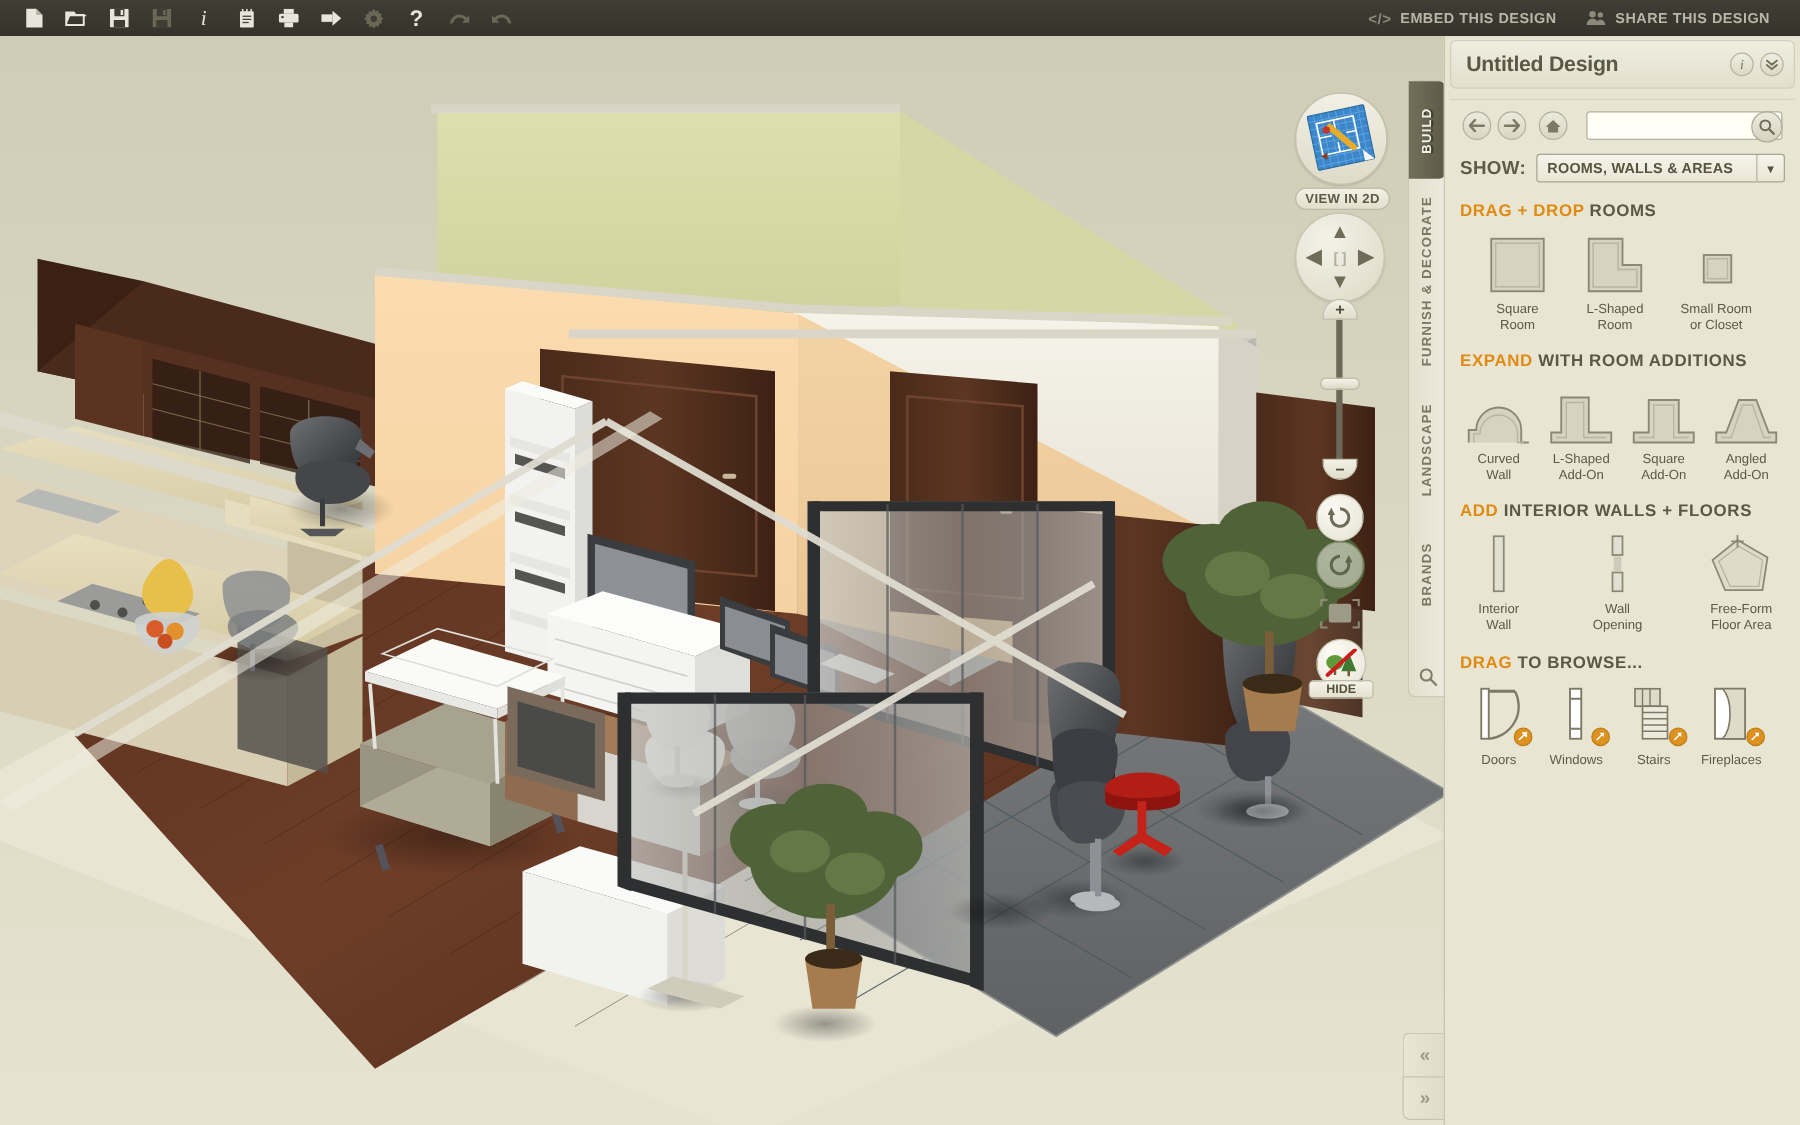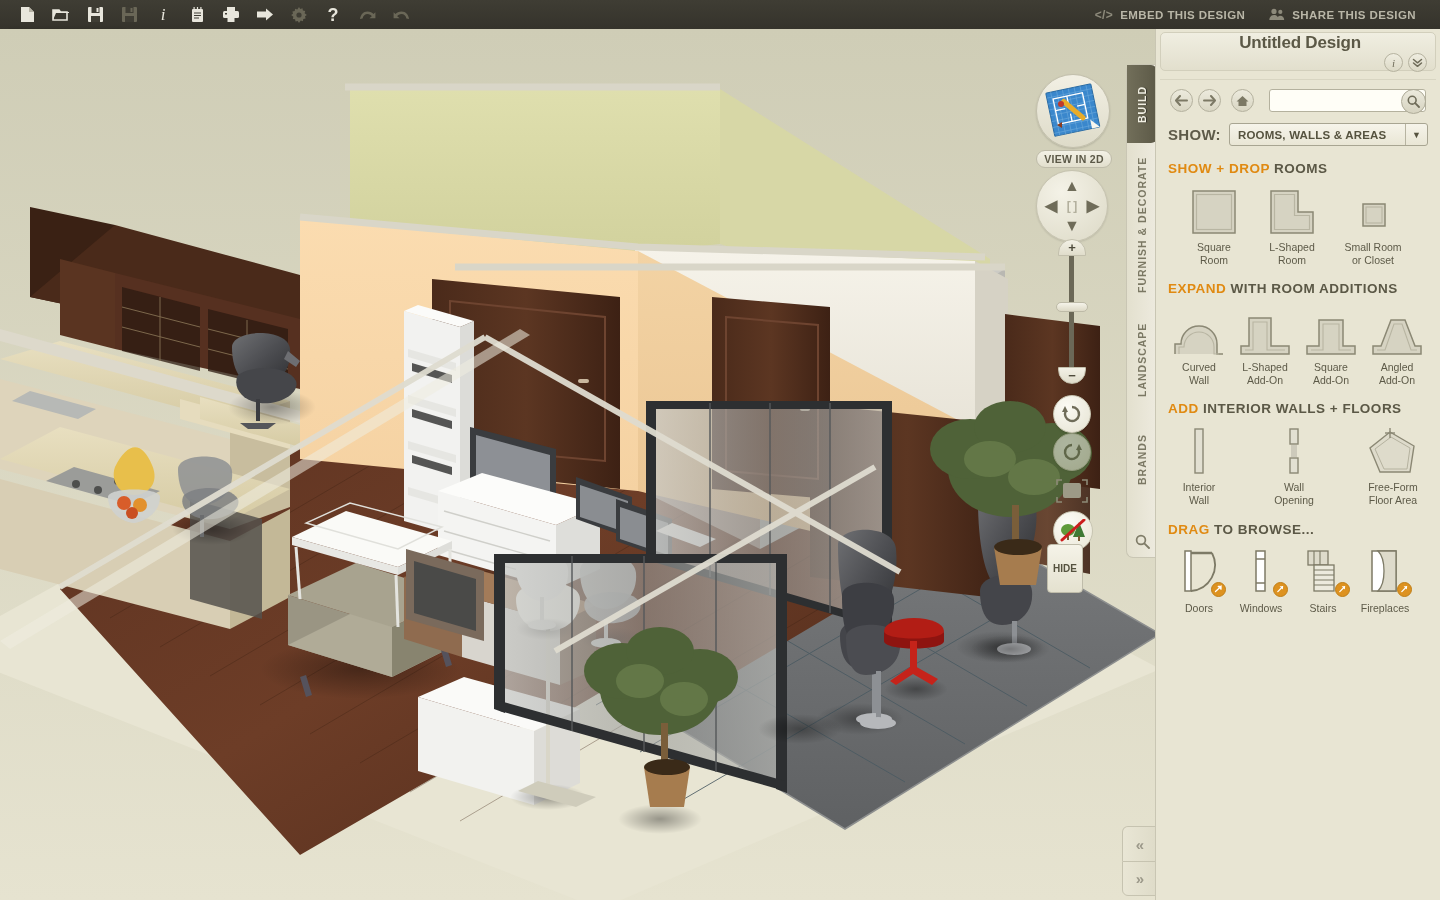--- a/index.html
+++ b/index.html
@@ -111,23 +111,23 @@
   #frame-btn {
     position: absolute; left: 1053px; top: 447px; width: 38px; height: 30px;
     display: flex; align-items: center; justify-content: center; cursor: pointer;
   }
   #hide-btn {
     position: absolute; left: 1053px; top: 482px; width: 40px; height: 40px; border-radius: 50%;
     background: radial-gradient(circle at 35% 30%, #fcfbf6, #e8e5d4);
     border: 1px solid #c8c5b2; display:flex; align-items:center; justify-content:center; cursor:pointer;
   }
   #hide-label {
-    position: absolute; left: 1047px; top: 515px; width: 36px; text-align: center;
+    position: absolute; left: 1047px; top: 515px; width: 52px; text-align: center;
     background: linear-gradient(#f5f3e8,#e4e1cf); border: 1px solid #bfbcaa; border-radius: 4px;
-    font-size: 10px; font-weight: bold; color: #55523f; padding: 18px 0; cursor: pointer;
+    font-size: 10px; font-weight: bold; color: #55523f; padding: 1px 0; cursor: pointer;
   }
 
   
   #rail {
     position: absolute; left: 1126px; top: 64px; width: 30px; height: 494px;
     background: linear-gradient(to right,#e3e0ce,#edeade);
     border: 1px solid #c9c6b4; border-right: none; border-radius: 7px 0 0 7px;
   }
   .rail-tab {
     position: absolute; left: 0; width: 30px;
@@ -145,21 +145,21 @@
   }
 
   
   #panel {
     position: absolute; left: 1155px; top: 29px; width: 285px; height: 871px;
     background: #e8e5d3; border-left: 1px solid #c9c6b3;
   }
   #panel-head {
     height: 39px; margin: 3px 4px 0; border-radius: 5px;
     background: linear-gradient(#f0eee1,#e2dfcd); border: 1px solid #d2cfbc;
-    display: flex; align-items: center; padding: 0 8px 0 12px; flex-direction: column;
+    display: flex; align-items: center; padding: 0 8px 0 12px;
   }
   #panel-title { font-size: 17px; font-weight: bold; color: #5b5846; letter-spacing: -.2px; }
   #panel-head-actions { margin-left: auto; display: flex; gap: 5px; }
   .circ-btn {
     width: 19px; height: 19px; border-radius: 50%;
     background: linear-gradient(#efedE0,#dcd9c6); border: 1px solid #b6b3a0;
     display:flex; align-items:center; justify-content:center; color:#6f6c59; font-size:11px; cursor:pointer;
   }
   #panel-nav {
     margin: 8px 4px 0; padding: 9px 10px 0; display: flex; align-items: center; gap: 5px;
@@ -942,21 +942,21 @@
     <div id="show-row">
       <span id="show-label">SHOW:</span>
       <div id="show-select">
         <span id="show-value">ROOMS, WALLS &amp; AREAS</span>
         <span id="show-caret">▼</span>
       </div>
     </div>
 
     <div class="section">
       <div class="sec-title">
-        <span class="hl">SHOW + DROP</span><span class="rest"> ROOMS</span>
+        <span class="hl">DRAG + DROP</span><span class="rest"> ROOMS</span>
       </div>
       <div class="items" style="gap:14px;padding-left:14px;">
         <div class="item" style="width:64px;">
           <div class="glyph">
             <svg width="48" height="48" viewBox="0 0 48 48">
                 <rect x="3" y="3" width="42" height="42" fill="#d6d3c2" stroke="#8b8874" stroke-width="1.5"></rect>
                 <rect x="6.5" y="6.5" width="35" height="35" fill="none" stroke="#b8b5a2" stroke-width="1.2"></rect>
               </svg>
           </div>
           <div class="lbl">Square<br>Room</div>

